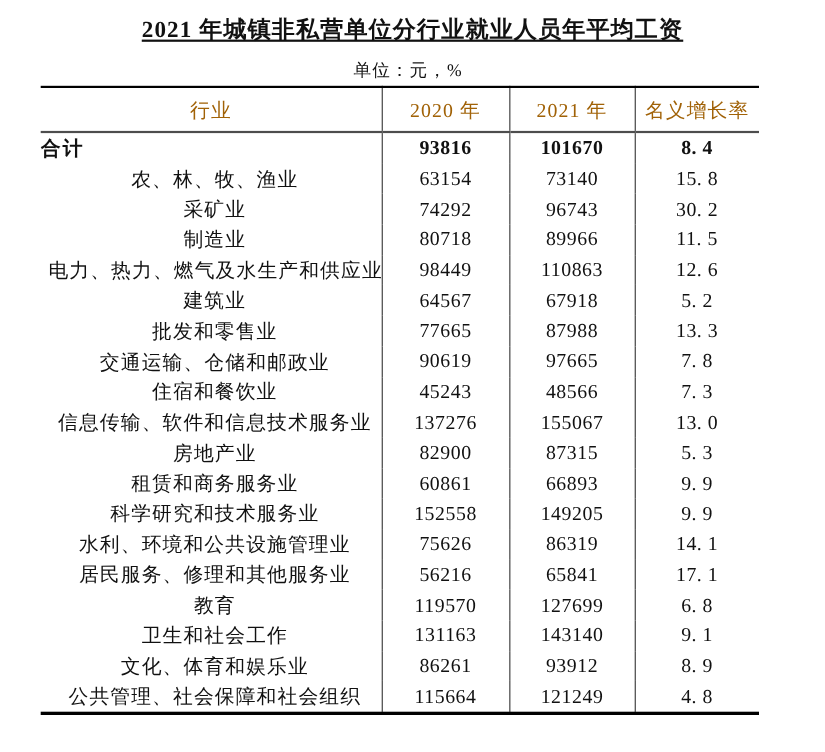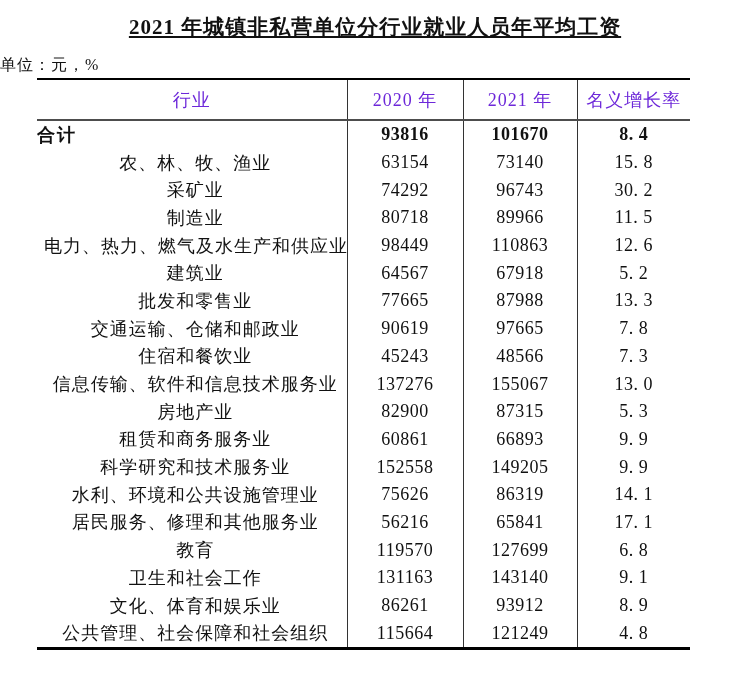--- a/index.html
+++ b/index.html
@@ -19,21 +19,21 @@
     text-align: center;
     font-weight: bold;
     font-size: 21px;
     line-height: 28px;
     padding-top: 13px;
     letter-spacing: 1px;
     color: #111;
     text-decoration: underline;
   }
   .unit-note {
-    text-align: left;
+    text-align: center;
     font-size: 16px;
     line-height: 20px;
     margin-top: 14px;
     padding-right: 8px;
     letter-spacing: 1px;
     color: #111;
   }
   table.wage-table {
     margin-left: 37px;
     margin-top: 3px;
@@ -49,21 +49,21 @@
   col.c-growth   { width: 113px; }
 
   .wage-table th {
     height: 37px;
     font-weight: normal;
     font-size: 18px;
     text-align: center;
     vertical-align: middle;
     border-bottom: 2px solid #4d4d4d;
     letter-spacing: 1px;
-    color: #6d28d9;
+    color: #a16207;
   }
   .wage-table td {
     height: 27.7px;
     font-size: 18px;
     vertical-align: middle;
     text-align: center;
     letter-spacing: 0.5px;
     color: #111;
     padding: 0;
     white-space: nowrap;

